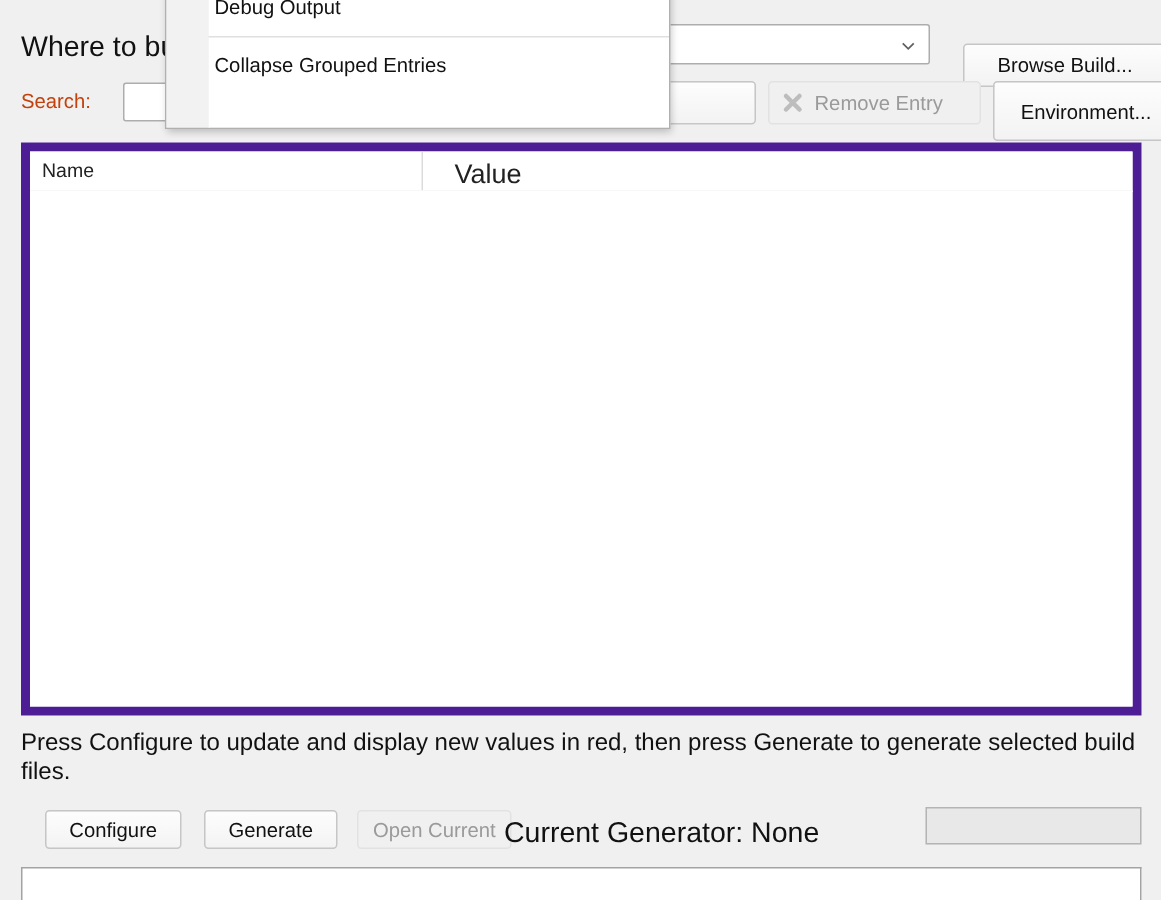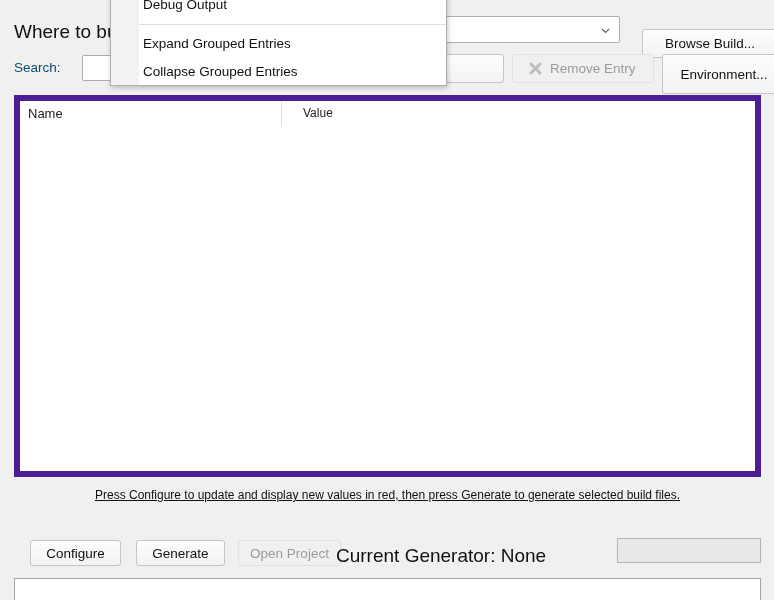--- a/index.html
+++ b/index.html
@@ -89,21 +89,21 @@
     left: 0;
     top: 53px;
     width: 774px;
     height: 33px;
   }
   .label-search {
     position: absolute;
     left: 14px;
     top: 7px;
     font-size: 13.5px;
-    color: #0c4a6e;
+    color: #c2410c;
   }
   .input-search {
     position: absolute;
     left: 82px;
     top: 2px;
     width: 150px;
     height: 26px;
     background: #ffffff;
     border: 1px solid #adadad;
     border-radius: 2px;
@@ -121,21 +121,21 @@
     justify-content: flex-start;
     padding-left: 10px;
   }
   .btn-remove-entry {
     position: absolute;
     left: 496px;
     top: 1px;
     width: 142px;
     height: 29px;
     justify-content: flex-start;
-    padding-left: 15px;
+    padding-left: 8px;
     gap: 7px;
   }
   .btn-environment {
     position: absolute;
     left: 646px;
     top: 1px;
     width: 124px;
     height: 40px;
   }
   .icon-x {
@@ -167,21 +167,21 @@
     position: absolute;
     left: 8px;
     top: 5px;
     font-size: 13px;
     color: #222;
   }
   .col-value {
     position: absolute;
     left: 283px;
     top: 5px;
-    font-size: 12px;
+    font-size: 18px;
     color: #222;
   }
   .col-divider {
     position: absolute;
     left: 261px;
     top: 0;
     width: 1px;
     height: 26px;
     background: #dcdcdc;
   }
@@ -193,25 +193,24 @@
     bottom: 0;
     background: #ffffff;
   }
 
   
   .hint {
     position: absolute;
     left: 14px;
     top: 486px;
     width: 747px;
-    text-align: center;
-    font-size: 12px;
+    text-align: left;
+    font-size: 16px;
     line-height: 19px;
     color: #111;
-    text-decoration: underline;
   }
 
   
   .action-row {
     position: absolute;
     left: 0;
     top: 538px;
     width: 759px;
     height: 30px;
   }
@@ -352,30 +351,29 @@
       <div class="col-value">Value</div>
     </div>
     <div class="cache-body"></div>
   </div>
 
   <div class="hint">Press Configure to update and display new values in red, then press Generate to generate selected build files.</div>
 
   <div class="action-row">
     <div class="btn btn-configure">Configure</div>
     <div class="btn btn-generate">Generate</div>
-    <div class="btn btn-open-project disabled">Open Project</div>
+    <div class="btn btn-open-project disabled">Open Current</div>
     <div class="current-generator">Current Generator: None</div>
     <div class="progress-bar"></div>
   </div>
 
   <div class="output-pane"></div>
 
   <div class="menu-popup">
     <div class="menu-gutter"></div>
     <div class="menu-items">
       <div class="menu-item">Debug Output</div>
       <div class="menu-separator"></div>
-      <div class="menu-item">Expand Grouped Entries</div>
       <div class="menu-item">Collapse Grouped Entries</div>
     </div>
   </div>
 
 </div>
 
 </body></html>

